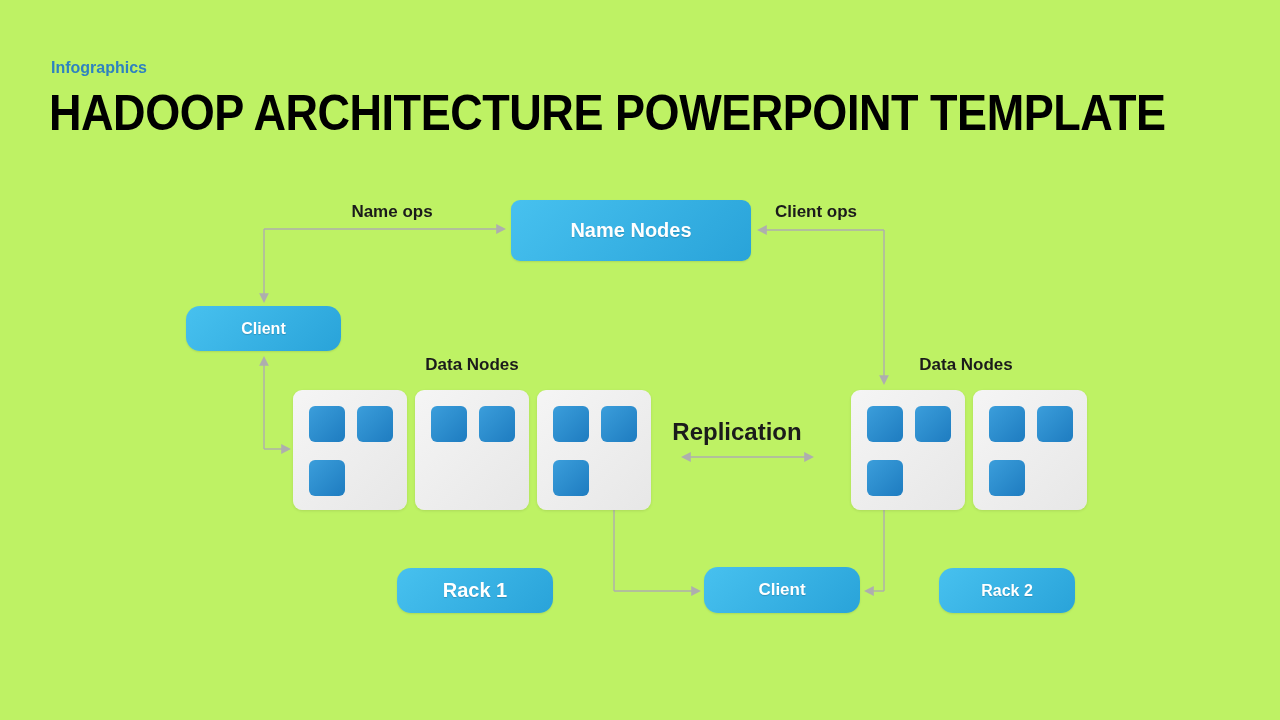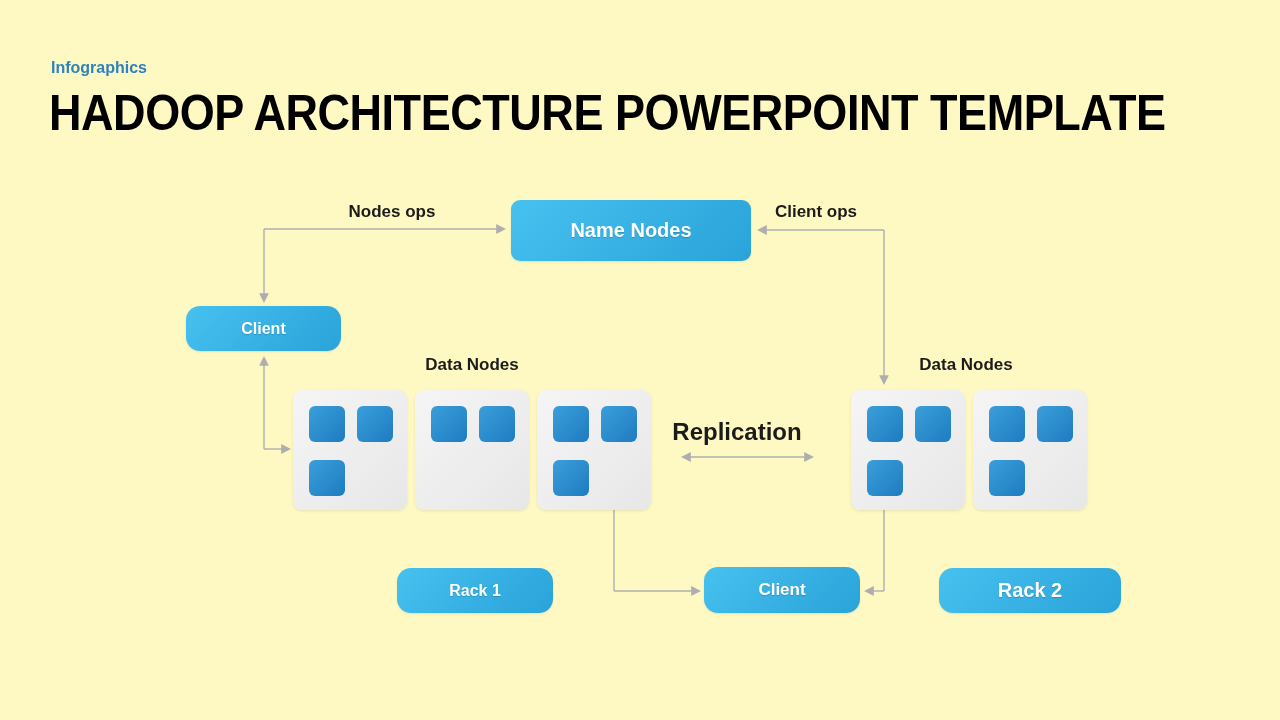--- a/index.html
+++ b/index.html
@@ -5,40 +5,40 @@
   :root{
     --eyebrow:#2e82c0; --title:#000000;
     --button-gradient-start:#47c1ef; --button-gradient-end:#29a3d9;
     --chip-gradient-start:#3b9edb; --chip-gradient-end:#1e7cc0;
     --box-gradient-start:#f5f5f5; --box-gradient-end:#e7e7e7;
     --connector:#aeaeae; --label-text:#1b1b1b; --button-text:#ffffff;
   }
   *{margin:0;padding:0;box-sizing:border-box;}
   html,body{background:#ffffff;}
   body{font-family:"Liberation Sans", sans-serif;}
-  .stage{position:relative;width:1280px;height:720px;background:#fef9c3;overflow:hidden;padding-left:27px;}
+  .stage{position:relative;width:1280px;height:720px;background:#bef264;overflow:hidden;padding-left:27px;}
 
   .eyebrow{position:absolute;left:51px;top:59px;font-size:16px;font-weight:600;color:var(--eyebrow);cursor:pointer;}
   .title{position:absolute;left:49px;top:88px;font-size:50px;font-weight:700;line-height:1;
          color:var(--title);letter-spacing:-0.5px;white-space:nowrap;
          transform:scaleX(0.9);transform-origin:left top;}
 
   .connectors{position:absolute;left:0;top:0;width:1280px;height:720px;pointer-events:none;}
   .connectors polyline,.connectors line{fill:none;stroke:var(--connector);stroke-width:1.4;}
   .arrowhead{fill:var(--connector);}
 
   .btn{position:absolute;display:flex;align-items:center;justify-content:center;
        background:linear-gradient(135deg,var(--button-gradient-start) 0%,var(--button-gradient-end) 100%);
        color:var(--button-text);font-weight:700;border-radius:14px;
        text-shadow:0 1px 1px rgba(0,0,0,0.18);box-shadow:0 1px 2px rgba(0,0,0,0.10);cursor:pointer;}
   .btn.name-nodes{left:511px;top:200px;width:240px;height:61px;font-size:20px;border-radius:9px;}
   .btn.client-left{left:186px;top:306px;width:155px;height:45px;font-size:16px;}
-  .btn.rack1{left:397px;top:568px;width:156px;height:45px;font-size:16px;}
+  .btn.rack1{left:397px;top:568px;width:156px;height:45px;font-size:20px;}
   .btn.client-bottom{left:704px;top:567px;width:156px;height:46px;font-size:17px;}
-  .btn.rack2{left:939px;top:568px;width:182px;height:45px;font-size:20px;}
+  .btn.rack2{left:939px;top:568px;width:136px;height:45px;font-size:16px;}
 
   .lbl{position:absolute;text-align:center;font-weight:700;font-size:17px;color:var(--label-text);}
   .lbl.meta-ops{left:312px;top:202px;width:160px;}
   .lbl.black-ops{left:736px;top:202px;width:160px;}
   .lbl.data-left{left:392px;top:355px;width:160px;}
   .lbl.data-right{left:886px;top:355px;width:160px;}
   .lbl.replication{left:654px;top:418px;width:166px;font-size:24px;}
 
   .rack-group{position:absolute;top:390px;display:flex;gap:8px;}
   .rack-group.left{left:293px;}
@@ -81,21 +81,21 @@
 
     <line x1="683" y1="457" x2="812" y2="457" marker-start="url(#arrow)" marker-end="url(#arrow)"></line>
   </svg>
 
   <div class="btn name-nodes">Name Nodes</div>
   <div class="btn client-left">Client</div>
   <div class="btn rack1">Rack 1</div>
   <div class="btn client-bottom">Client</div>
   <div class="btn rack2">Rack 2</div>
 
-  <div class="lbl meta-ops">Nodes ops</div>
+  <div class="lbl meta-ops">Name ops</div>
   <div class="lbl black-ops">Client ops</div>
   <div class="lbl data-left">Data Nodes</div>
   <div class="lbl data-right">Data Nodes</div>
   <div class="lbl replication">Replication</div>
 
   <div class="rack-group left">
       <div class="rack-box">
         <span class="chip" style="left: 16px; top: 16px;"></span>
         <span class="chip" style="left: 64px; top: 16px;"></span>
         <span class="chip" style="left: 16px; top: 70px;"></span>

